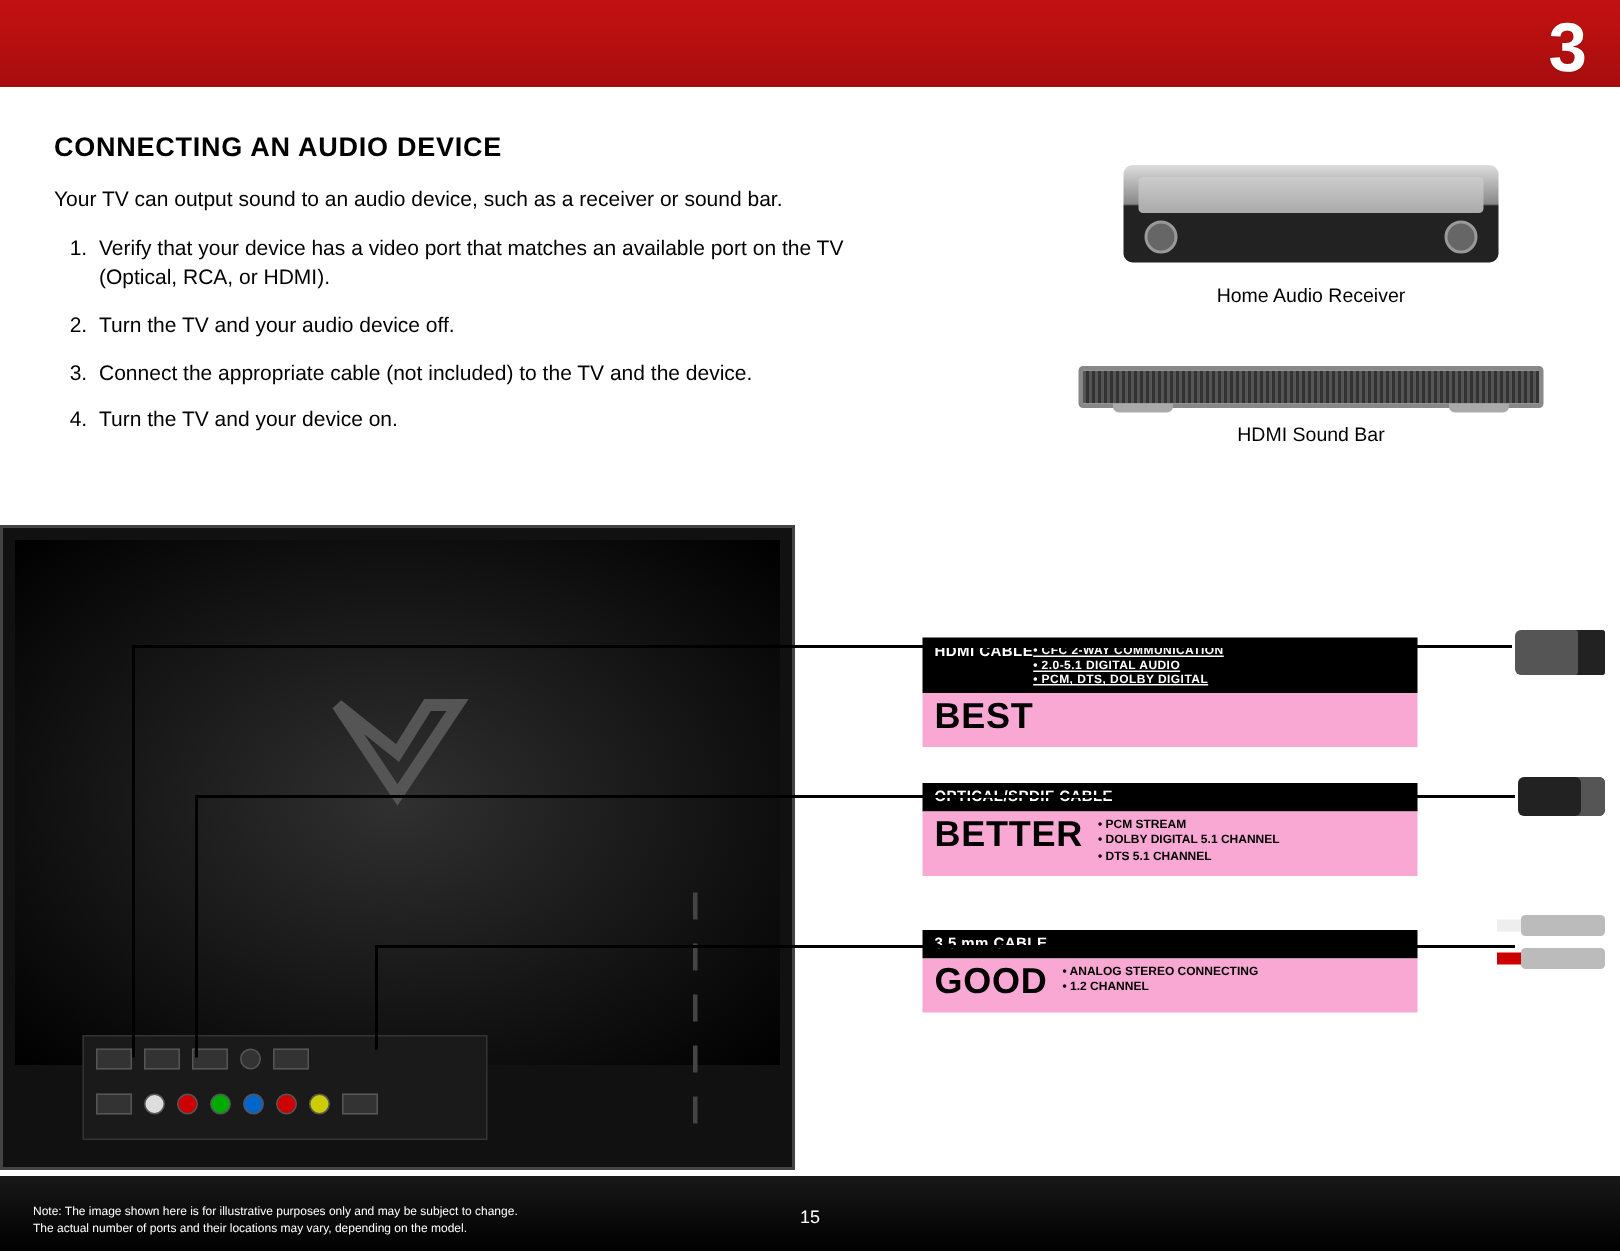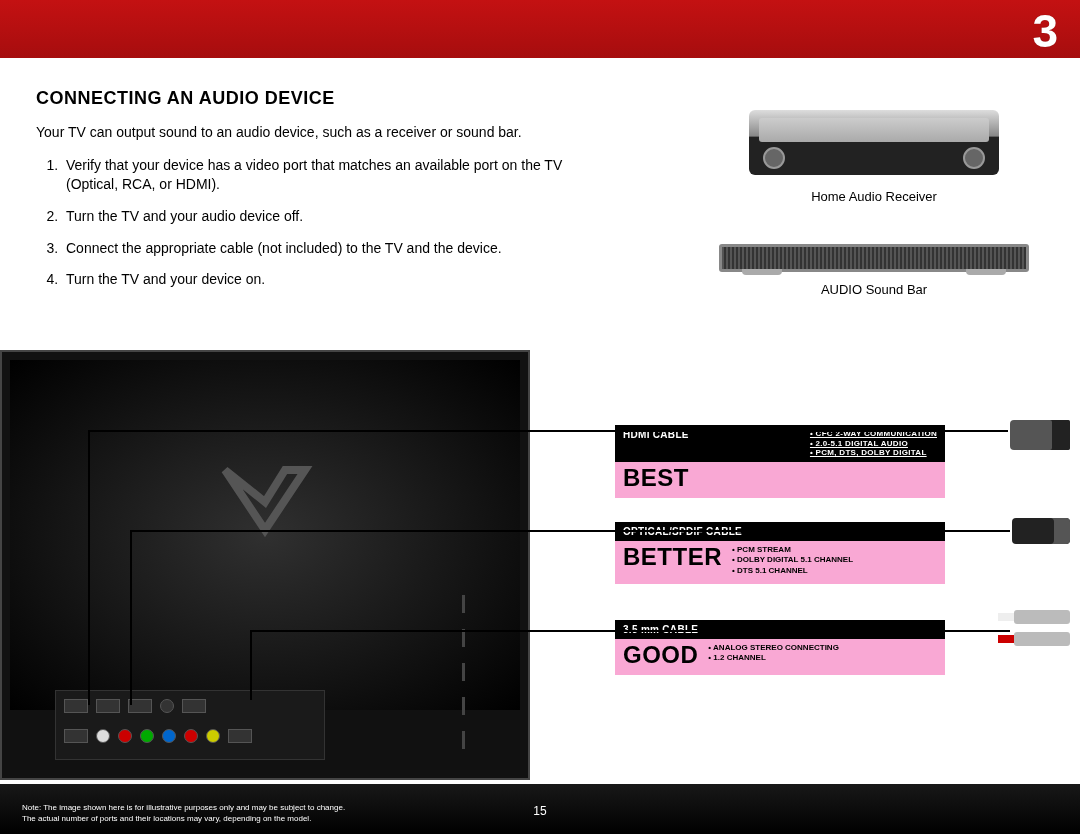--- a/index.html
+++ b/index.html
@@ -126,21 +126,21 @@
     position:absolute;left:462px;top:245px;display:flex;flex-direction:column;gap:16px;
   }
   .dash{width:3px;height:18px;background:#444;}
   
   .cable-box{
     position:absolute;left:615px;width:330px;
     background:#fff;
   }
   .cable-box .hdr{
     background:#000;color:#fff;font-size:10px;font-weight:700;
-    padding:4px 8px;letter-spacing:0.3px;display:flex;justify-content:space-between;align-items:flex-start;
+    padding:4px 8px;letter-spacing:0.3px;display:flex;justify-content:flex-start;align-items:flex-start;
   }
   .cable-box .body{display:flex;padding:4px 8px 8px 8px;gap:10px;align-items:flex-start;background:#f9a8d4;}
   .rating{font-size:24px;font-weight:800;letter-spacing:0.5px;line-height:1;}
   .bullets{font-size:8px;font-weight:700;line-height:1.3;}
   .bullets span{display:block;}
   .cable-box.best{top:75px;}
   .cable-box.better{top:172px;}
   .cable-box.good{top:270px;}
   .hdr-bullets{font-size:8px;font-weight:700;line-height:1.2;}
   .hdr-bullets span{display:block;text-decoration:underline;}
@@ -196,21 +196,21 @@
     <div class="knob k1"></div>
       <div class="knob k2"></div>
   </div>
   <div class="device-label">Home Audio Receiver</div>
   <div class="soundbar">
     <div class="soundbar-feet">
         <div class="foot"></div>
         <div class="foot"></div>
       </div>
   </div>
-  <div class="device-label">AUDIO Sound Bar</div>
+  <div class="device-label">HDMI Sound Bar</div>
 </div>
 
 <div class="diagram">
   <div class="tv">
     <div class="tv-screen">
       <svg class="vl vlogo" viewBox="0 0 100 80">
         <path d="M10 10 L50 70 L90 10 L70 10 L50 42 Z"></path>
       </svg>
     </div>
     <div class="port-panel">

